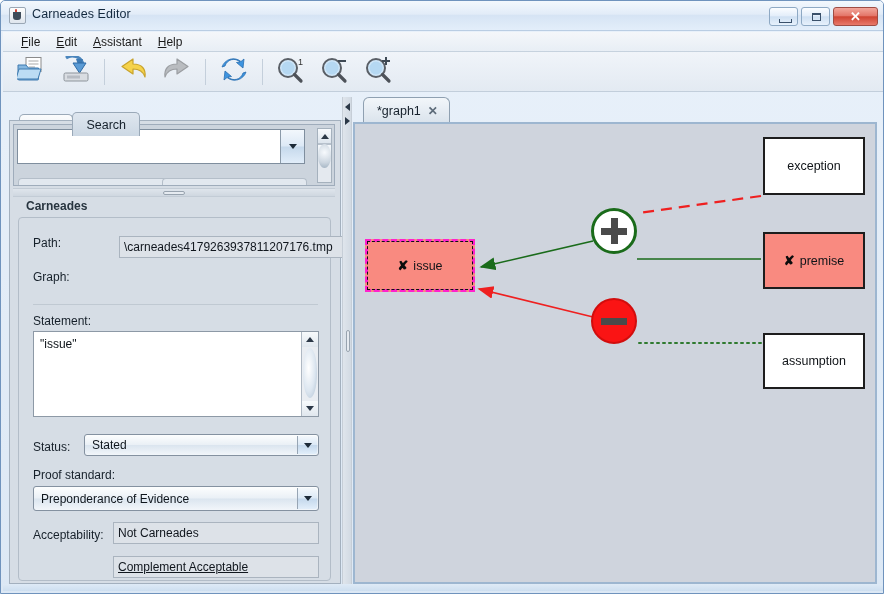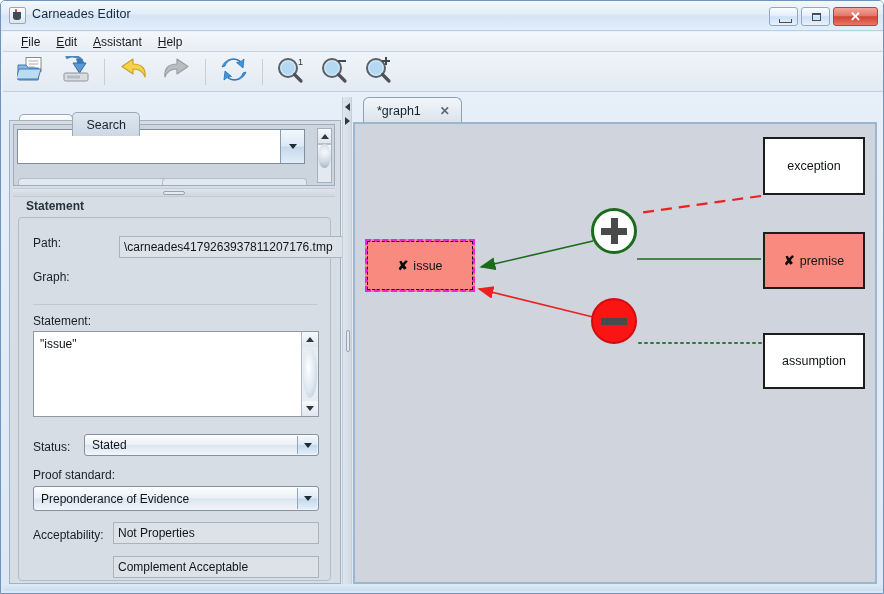--- a/index.html
+++ b/index.html
@@ -384,21 +384,21 @@
   
   .rightpane {
     position: absolute;
     left: 352px; top: 96px;
     width: 524px; height: 487px;
   }
   .gtabstrip { position: absolute; left: 10px; top: 0; height: 26px; display: flex; align-items: flex-end; }
   .gtab {
     height: 26px;
     padding: 0 11px 0 13px;
-    display: flex; align-items: center; gap: 19px;
+    display: flex; align-items: center; gap: 7px;
     font-size: 12.5px;
     color: #16212c;
     border: 1px solid #8fa0b1;
     border-bottom: none;
     border-radius: 6px 6px 0 0;
     background: linear-gradient(to bottom, #f2f6fa, #dae3ec);
     box-sizing: border-box;
   }
   .gtab .closex { color: #5d6b79; font-size: 12px; font-weight: bold; }
   .canvasframe {
@@ -595,21 +595,21 @@
         </div>
         <div class="listhint"></div>
         <div class="listhint2"></div>
       </div>
 
       <div class="hsplit">
         <div class="grip"></div>
       </div>
 
       <div class="propsection">
-        <div class="proptitle">Statement</div>
+        <div class="proptitle">Carneades</div>
         <div class="propbox">
 
           <div class="row" style="left:14px; top:18px;">
             <span class="lbl" style="width:56px;">Path:</span>
             <span class="ro-field" style="width:233px; height:22px;margin-left:30px;">\carneades4179263937811207176.tmp</span>
           </div>
 
           <div class="row" style="left:14px; top:52px;">
             <span class="lbl" style="width:56px;">Graph:</span>
           </div>
@@ -641,23 +641,23 @@
 
           <span class="lbl" style="position:absolute; left:14px; top:250px;">Proof standard:</span>
           <div class="selectbox" style="left:14px; top:268px; width:286px; height:25px;">
             <span class="sv">Preponderance of Evidence</span>
             <span class="sbtn">
                 <span class="caret-down"></span>
               </span>
           </div>
 
           <span class="lbl" style="position:absolute; left:14px; top:310px;">Acceptability:</span>
-          <span class="ro-field" style="position:absolute; left:94px; top:304px; width:206px; height:22px;">Not Properties</span>
-
-          <span class="ro-field" style="position:absolute; left:94px; top:338px; width:206px; height:22px;">Complement Acceptable</span>
+          <span class="ro-field" style="position:absolute; left:94px; top:304px; width:206px; height:22px;">Not Carneades</span>
+
+          <span class="ro-field" style="position:absolute; left:94px; top:338px; width:206px; height:22px;text-decoration:underline;">Complement Acceptable</span>
 
         </div>
       </div>
     </div>
   </div>
 
   <div class="vsplit">
     <div class="onearrow va-left"></div>
     <div class="onearrow va-right"></div>
     <div class="vgrip"></div>

